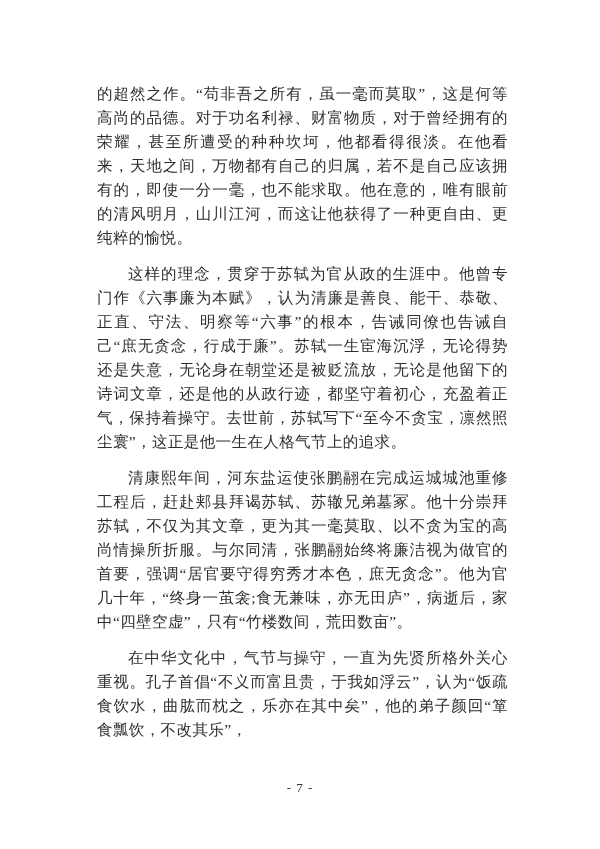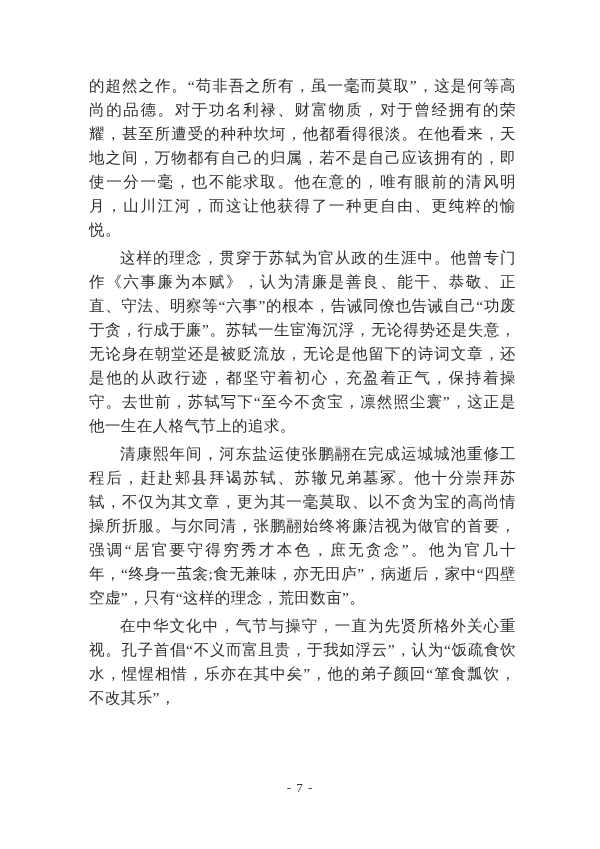--- a/index.html
+++ b/index.html
@@ -15,21 +15,21 @@
   }
   .page {
     position: relative;
     box-sizing: border-box;
     width: 600px;
     height: 849px;
     padding: 70px 80px 0 85px;
     background: #ffffff;
   }
   .content p.para {
-    margin: 4px;
+    margin: 12px;
     font-size: 15.5px;
     line-height: 24px;
     color: #2e2e2e;
     text-align: justify;
     text-indent: 2em;
     letter-spacing: 0.4px;
     word-break: break-all;
   }
   .content p.para.no-indent {
     text-indent: 0;
@@ -44,18 +44,18 @@
     color: #333333;
     letter-spacing: 1px;
   }
 </style>
 </head>
 <body>
 
 <div class="page">
   <div class="content">
     <p class="para no-indent">的超然之作。“苟非吾之所有，虽一毫而莫取”，这是何等高尚的品德。对于功名利禄、财富物质，对于曾经拥有的荣耀，甚至所遭受的种种坎坷，他都看得很淡。在他看来，天地之间，万物都有自己的归属，若不是自己应该拥有的，即使一分一毫，也不能求取。他在意的，唯有眼前的清风明月，山川江河，而这让他获得了一种更自由、更纯粹的愉悦。</p>
-    <p class="para">这样的理念，贯穿于苏轼为官从政的生涯中。他曾专门作《六事廉为本赋》，认为清廉是善良、能干、恭敬、正直、守法、明察等“六事”的根本，告诫同僚也告诫自己“功废于贪，行成于廉”。苏轼一生宦海沉浮，无论得势还是失意，无论身在朝堂还是被贬流放，无论是他留下的诗词文章，还是他的从政行迹，都坚守着初心，充盈着正气，保持着操守。去世前，苏轼写下“至今不贪宝，凛然照尘寰”，这正是他一生在人格气节上的追求。</p>
-    <p class="para">清康熙年间，河东盐运使张鹏翮在完成运城城池重修工程后，赶赴郏县拜谒苏轼、苏辙兄弟墓冢。他十分崇拜苏轼，不仅为其文章，更为其一毫莫取、以不贪为宝的高尚情操所折服。与尔同清，张鹏翮始终将廉洁视为做官的首要，强调“居官要守得穷秀才本色，庶无贪念”。他为官几十年，“终身一茧衾;食无兼味，亦无田庐”，病逝后，家中“四壁空虚”，只有“这样的理念，荒田数亩”。</p>
-    <p class="para">在中华文化中，气节与操守，一直为先贤所格外关心重视。孔子首倡“不义而富且贵，于我如浮云”，认为“饭疏食饮水，惺惺相惜，乐亦在其中矣”，他的弟子颜回“箪食瓢饮，不改其乐”，</p>
+    <p class="para">这样的理念，贯穿于苏轼为官从政的生涯中。他曾专门作《六事廉为本赋》，认为清廉是善良、能干、恭敬、正直、守法、明察等“六事”的根本，告诫同僚也告诫自己“庶无贪念，行成于廉”。苏轼一生宦海沉浮，无论得势还是失意，无论身在朝堂还是被贬流放，无论是他留下的诗词文章，还是他的从政行迹，都坚守着初心，充盈着正气，保持着操守。去世前，苏轼写下“至今不贪宝，凛然照尘寰”，这正是他一生在人格气节上的追求。</p>
+    <p class="para">清康熙年间，河东盐运使张鹏翮在完成运城城池重修工程后，赶赴郏县拜谒苏轼、苏辙兄弟墓冢。他十分崇拜苏轼，不仅为其文章，更为其一毫莫取、以不贪为宝的高尚情操所折服。与尔同清，张鹏翮始终将廉洁视为做官的首要，强调“居官要守得穷秀才本色，庶无贪念”。他为官几十年，“终身一茧衾;食无兼味，亦无田庐”，病逝后，家中“四壁空虚”，只有“竹楼数间，荒田数亩”。</p>
+    <p class="para">在中华文化中，气节与操守，一直为先贤所格外关心重视。孔子首倡“不义而富且贵，于我如浮云”，认为“饭疏食饮水，曲肱而枕之，乐亦在其中矣”，他的弟子颜回“箪食瓢饮，不改其乐”，</p>
   </div>
   <div class="page-number">- 7 -</div>
 </div>
 
 </body></html>

